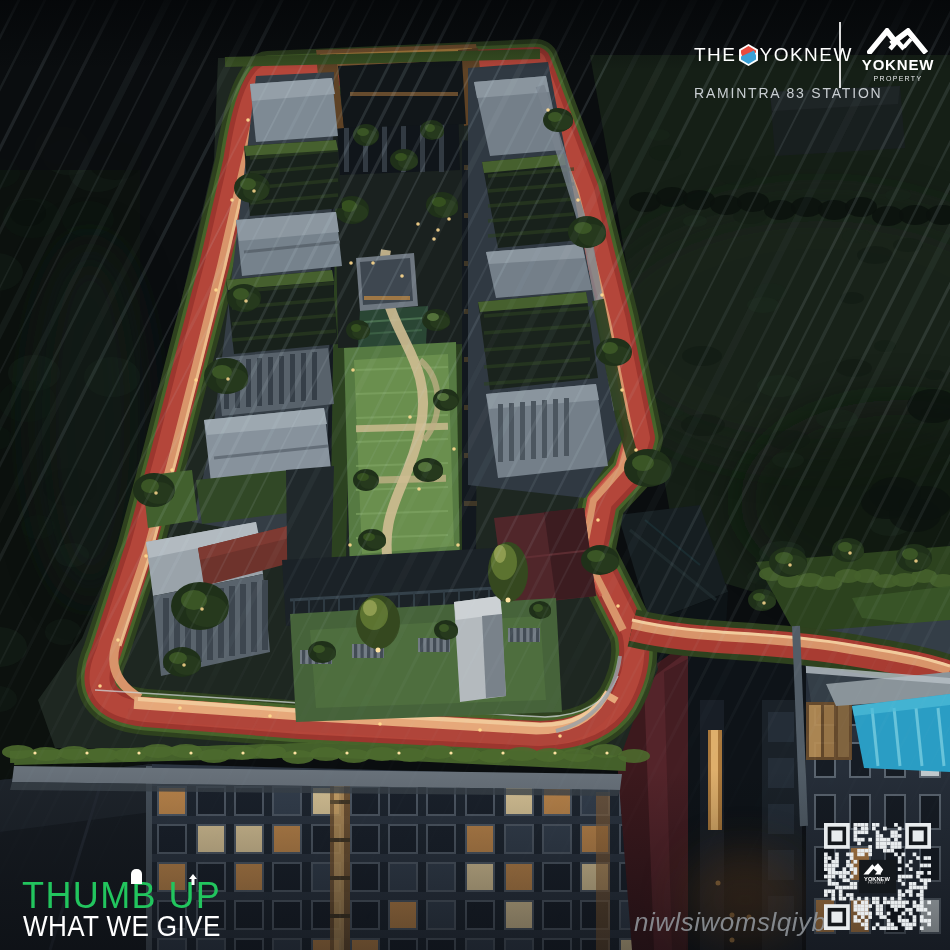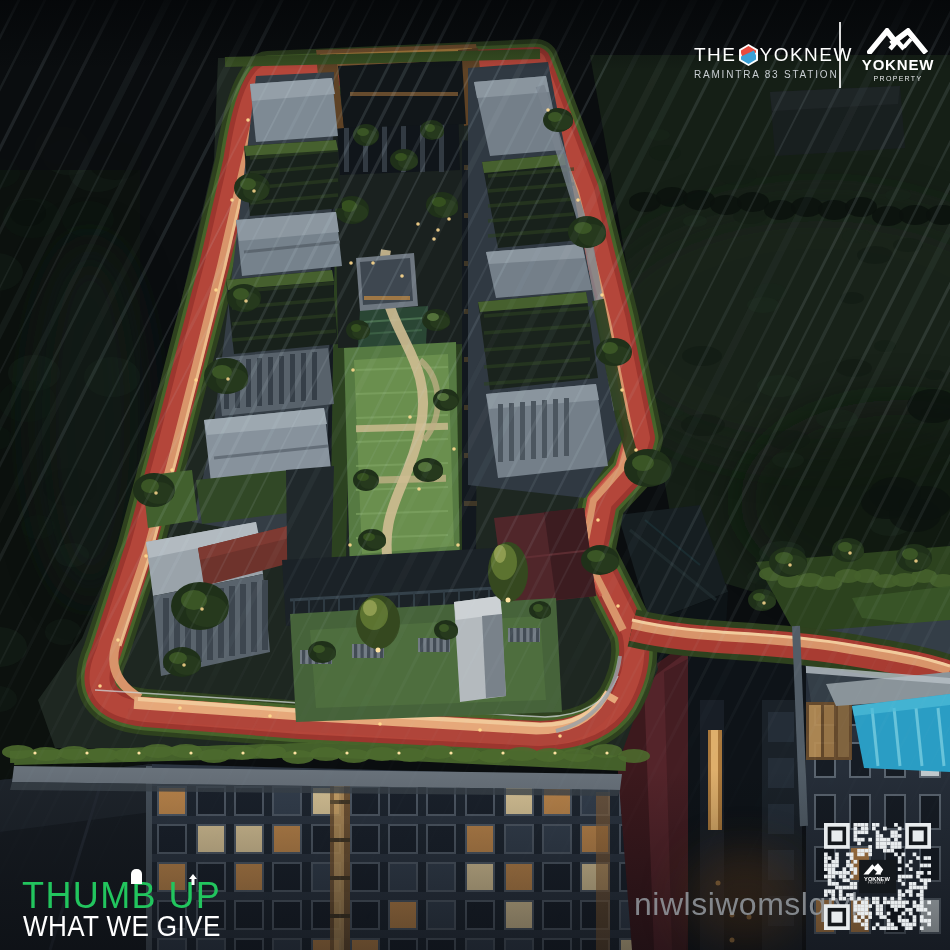--- a/index.html
+++ b/index.html
@@ -1077,21 +1077,21 @@
 <div class="abs" style="left:694px;top:44px;color:#fff;">
   <div style="font-size:19px;letter-spacing:1.5px;white-space:nowrap;display:flex;align-items:center;">
     <span>THE</span>
     <svg width="19" height="22" viewBox="0 0 19 22" style="margin:0 2px;">
       <polygon points="9.5,0 19,5.5 19,16.5 9.5,22 0,16.5 0,5.5" fill="#fff"></polygon>
       <polygon points="9.5,2 17,6.5 17,8.5 4,15 2,9 2,6.5" fill="#e84a3e"></polygon>
       <polygon points="17,11.5 17,15.5 9.5,20 2,15.5 2,12.5 15,6.5" fill="#3aa0d6"></polygon>
     </svg>
     <span>YOKNEW</span>
   </div>
-  <div style="font-size:10px;letter-spacing:1.8px;color:#c9ced2;margin-top:3px;white-space:nowrap;">RAMINTRA 83 STATION</div>
+  <div style="font-size:14px;letter-spacing:1.8px;color:#c9ced2;margin-top:19px;white-space:nowrap;">RAMINTRA 83 STATION</div>
 </div>
 
 <div class="abs" style="left:839px;top:22px;width:1.5px;height:66px;background:rgba(255,255,255,0.85);"></div>
 
 <div class="abs" style="left:856px;top:28px;width:84px;color:#fff;text-align:center;">
   <svg width="62" height="26" viewBox="0 0 62 26" style="display:block;margin:0 auto;">
     <path d="M 1,26 L 20,3 L 27,12" fill="none" stroke="#fff" stroke-width="5.5"></path>
     <path d="M 24,16 L 41,3 L 59,25" fill="none" stroke="#fff" stroke-width="5.5"></path>
     <path d="M 23,21 L 30,13 L 37,21" fill="none" stroke="#fff" stroke-width="4.5"></path>
     <path d="M 37,19 L 44,11" fill="none" stroke="#fff" stroke-width="4"></path>
@@ -1103,21 +1103,21 @@
 <div class="abs" style="left:22px;top:875px;color:#22c55e;font-size:36px;letter-spacing:1.4px;white-space:nowrap;">THUMB UP</div>
 
 <div class="abs" style="left:131px;top:869px;width:11px;height:15px;background:#fff;border-radius:5px 5px 0 0;"></div>
 
 <svg class="abs" style="left:186px;top:874px;" width="14" height="12" viewBox="0 0 14 12">
       <path d="M7,0 L11,5 L8.5,5 L8.5,11 L5.5,11 L5.5,5 L3,5 Z" fill="#fff"></path>
     </svg>
 
 <div class="abs" style="left:23px;top:910px;color:#fff;font-size:29px;letter-spacing:0.4px;white-space:nowrap;transform:scaleX(0.9);transform-origin:left;">WHAT WE GIVE</div>
 
-<div class="abs" style="left:634px;top:886px;color:rgba(148,154,160,0.85);font-size:32px;letter-spacing:0.5px;white-space:nowrap;">niwlsiwomslqiyb</div>
+<div class="abs" style="left:634px;top:907px;color:rgba(148,154,160,0.85);font-size:26px;letter-spacing:0.5px;white-space:nowrap;font-style:italic;">niwlsiwomslqiyb</div>
 
 <svg class="abs" style="left:0;top:0" width="950" height="950" viewBox="0 0 950 950">
       <rect x="824.0" y="823.0" width="25.8" height="25.8" fill="#e8ecee"></rect>
       <rect x="827.7" y="826.7" width="18.4" height="18.4" fill="#14181c"></rect>
       <rect x="831.4" y="830.4" width="11.1" height="11.1" fill="#e8ecee"></rect>
       <rect x="905.2" y="823.0" width="25.8" height="25.8" fill="#e8ecee"></rect>
       <rect x="908.9" y="826.7" width="18.4" height="18.4" fill="#14181c"></rect>
       <rect x="912.6" y="830.4" width="11.1" height="11.1" fill="#e8ecee"></rect>
       <rect x="824.0" y="904.2" width="25.8" height="25.8" fill="#e8ecee"></rect>
       <rect x="827.7" y="907.9" width="18.4" height="18.4" fill="#14181c"></rect>

